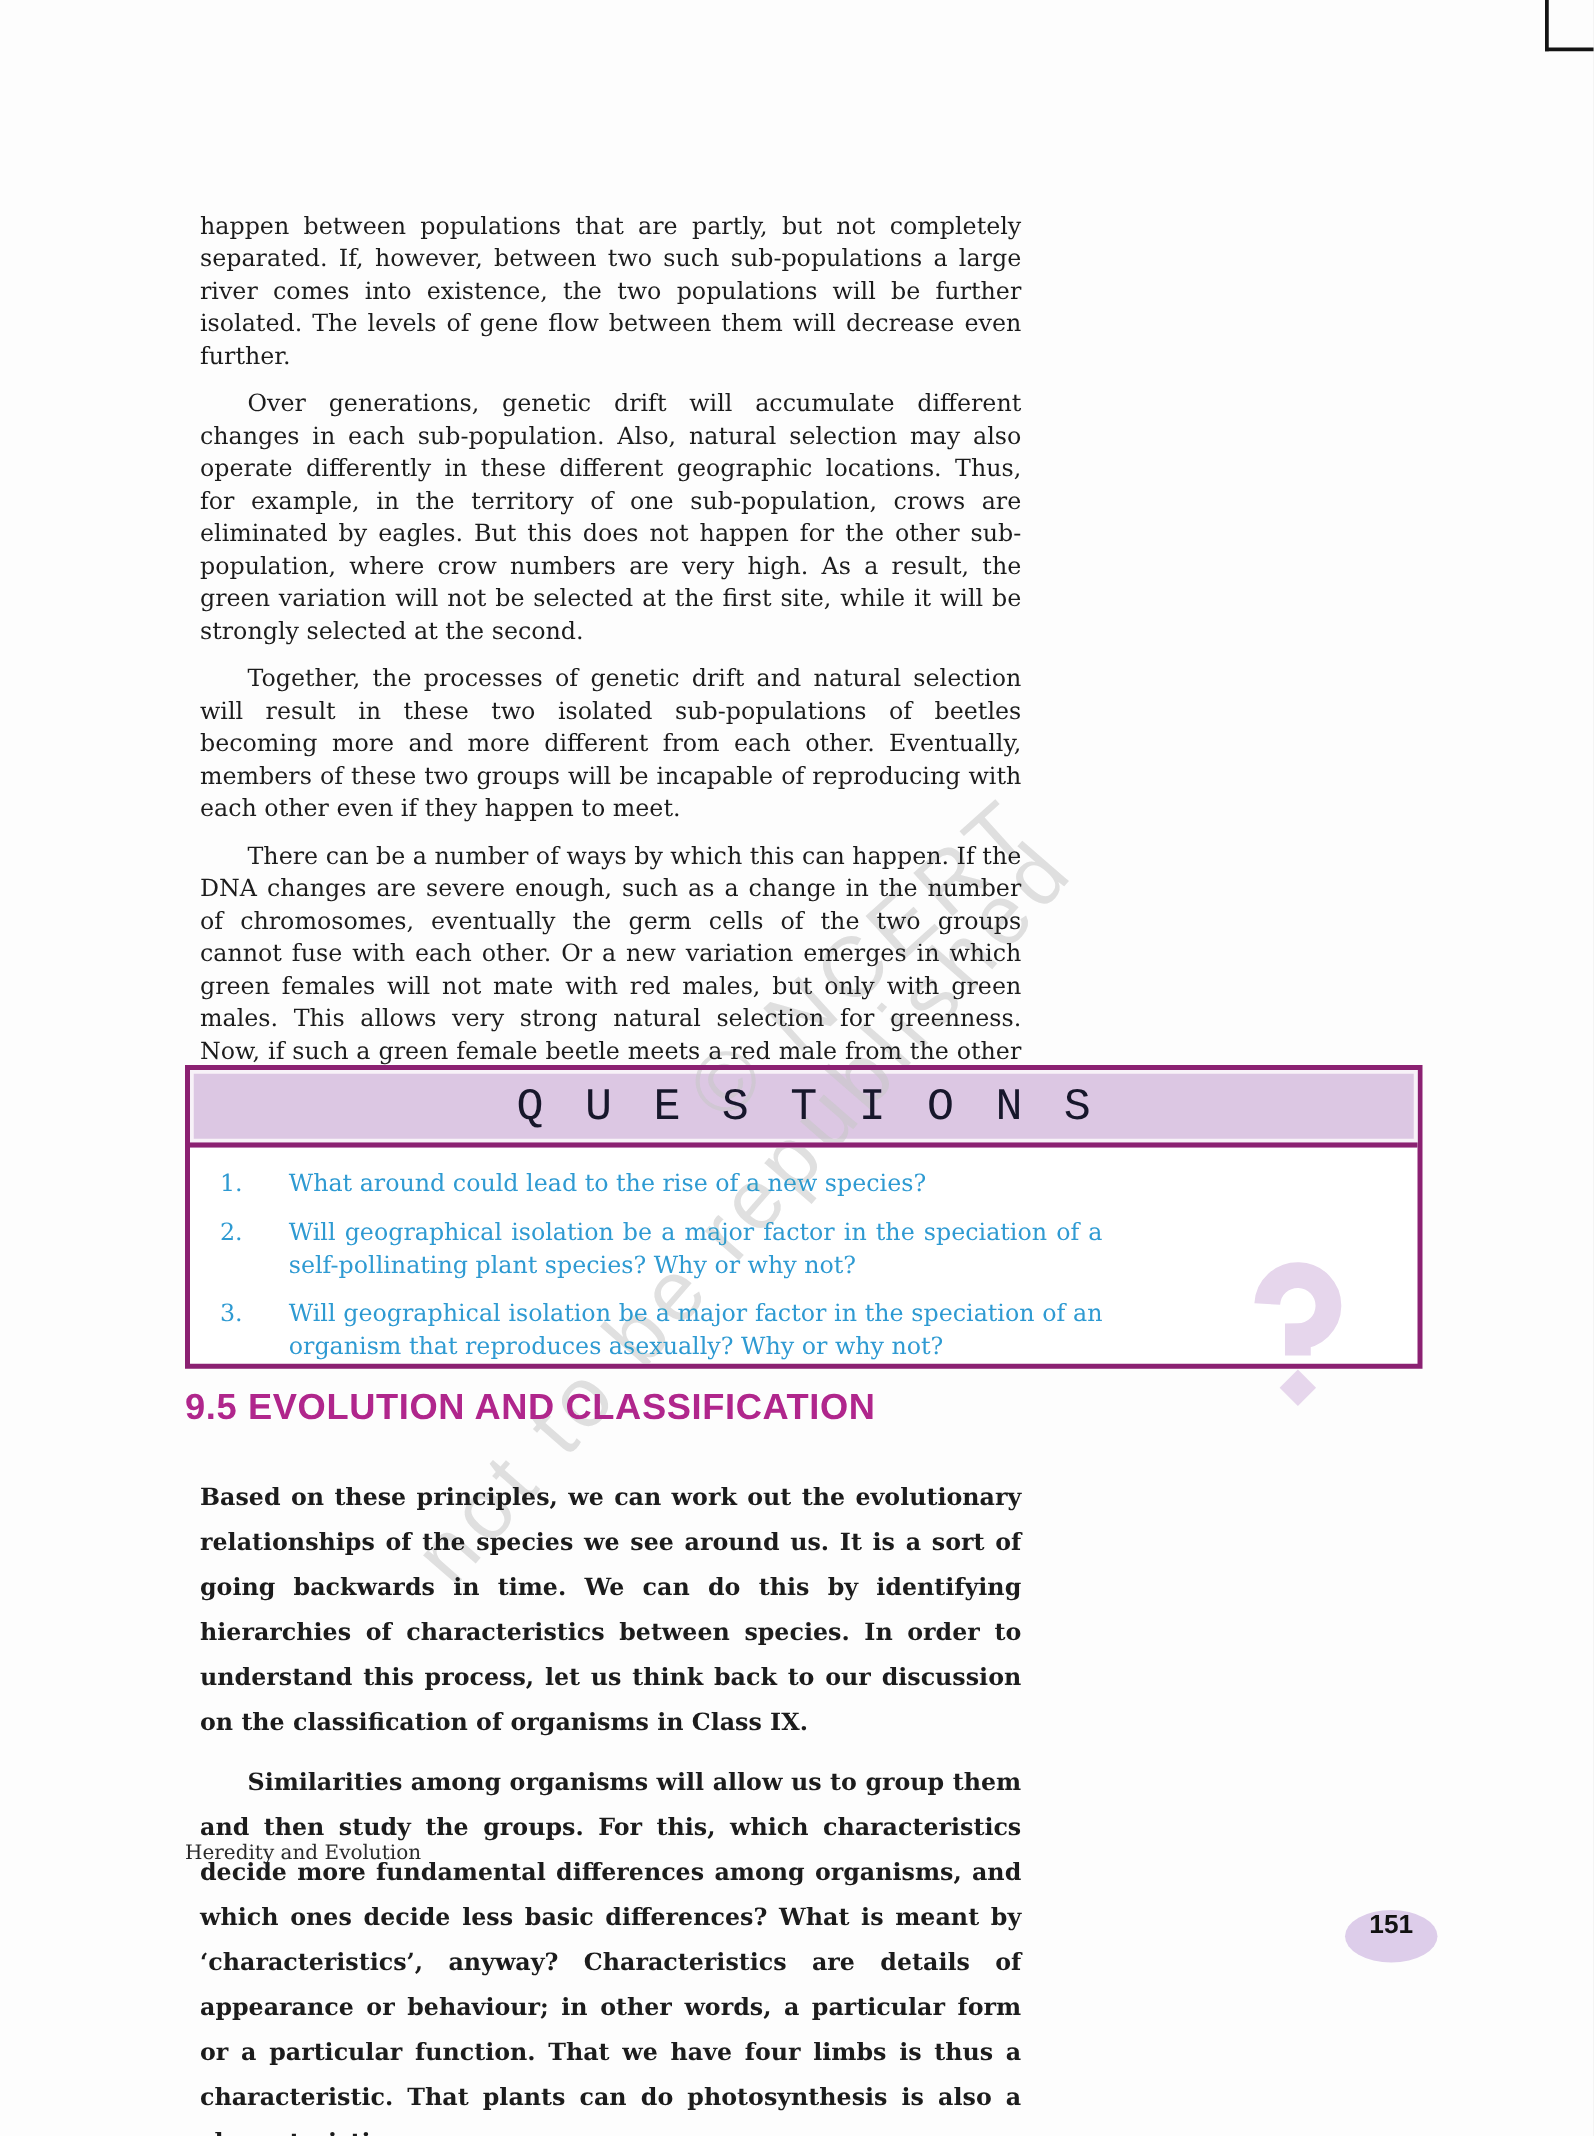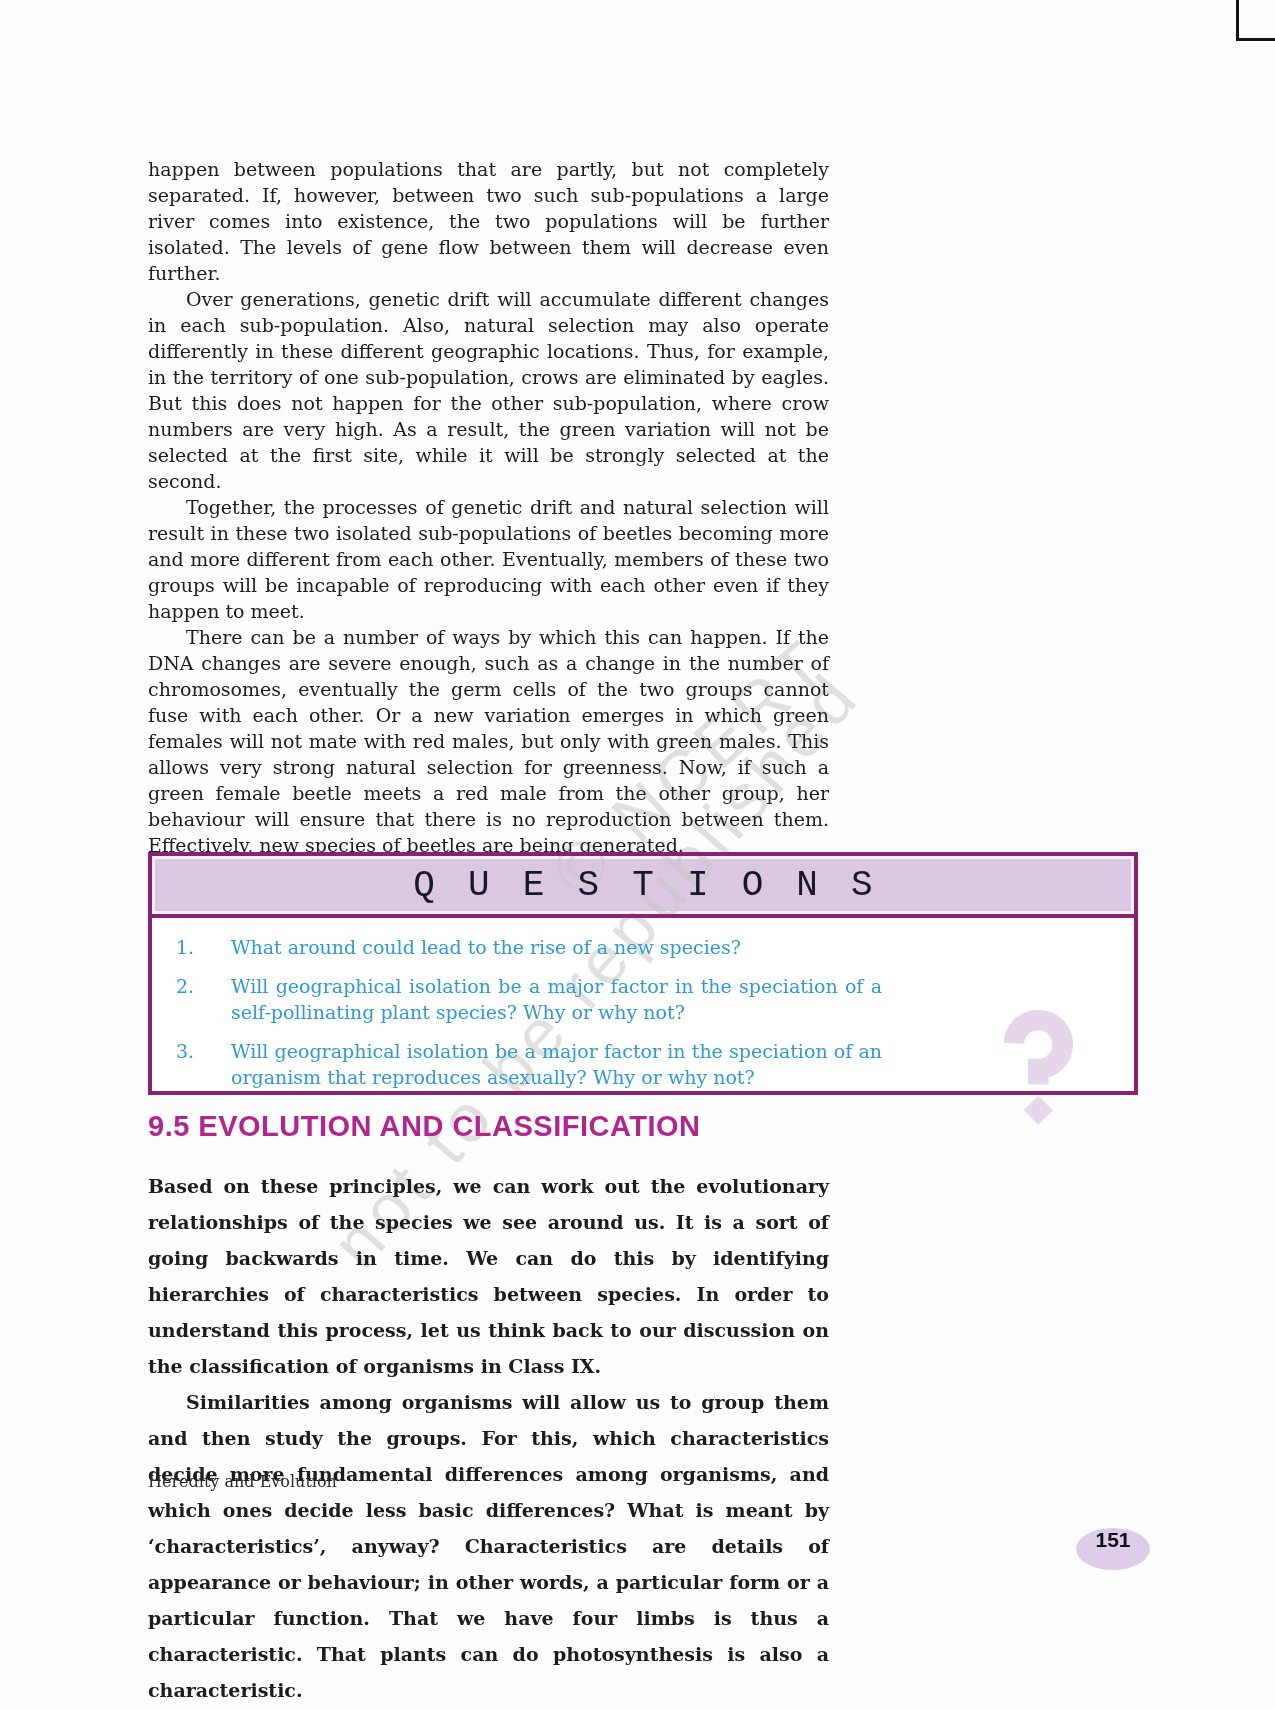--- a/index.html
+++ b/index.html
@@ -15,21 +15,21 @@
   
   .corner-mark{
     position:absolute;top:0;left:1236px;width:37px;height:38px;
     border-left:3px solid #141414;border-bottom:3px solid #141414;
   }
   
   .intro{
     position:absolute;left:148px;top:156px;width:681px;
     font-size:19px;line-height:26px;text-align:justify;
   }
-  .intro p, .section-paras p{margin:0;}
+  .intro p, .section-paras p{margin:12px;}
   p.ind{text-indent:38px;}
   
   .qbox{
     position:absolute;left:148px;top:852px;width:990px;height:243px;
     border:4px solid #8b2172;background:#ffffff;box-sizing:border-box;
   }
   .qbox-header{
     height:58px;background:#dcc7e3;
     border-bottom:4px solid #8b2172;
     box-shadow:inset 0 0 0 3px #f7f2f8;

